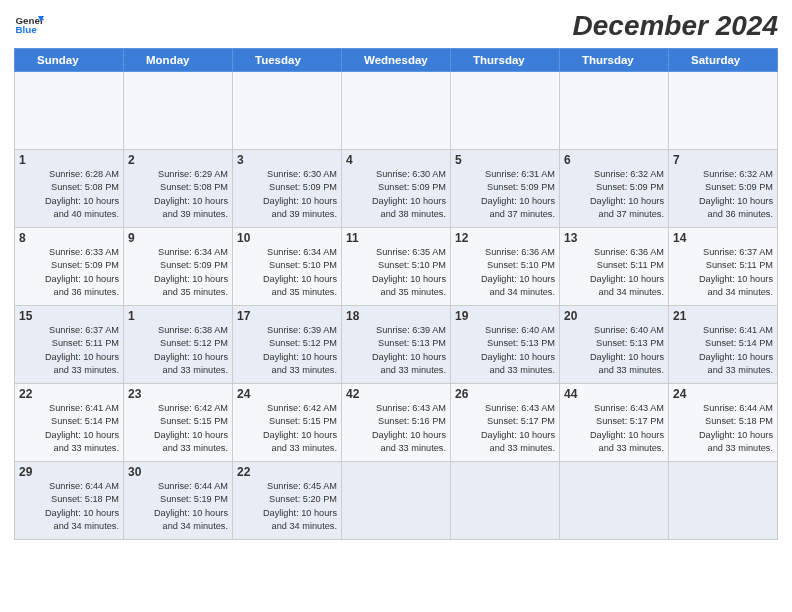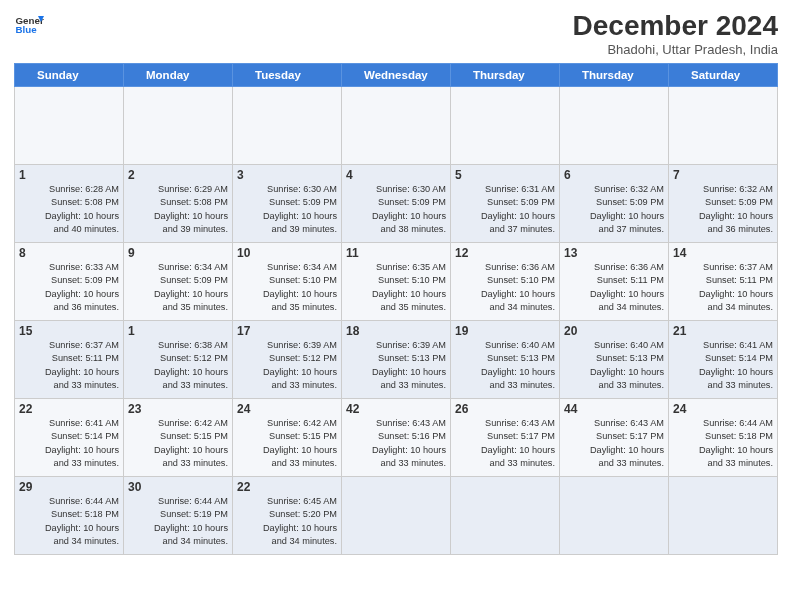--- a/index.html
+++ b/index.html
@@ -31,20 +31,21 @@
       width: 30px;
       height: 30px;
     }
     .title-area {
       text-align: right;
     }
     .main-title {
       font-size: 28px;
       font-weight: bold;
       color: #333;
+      font-style: italic;
     }
     .subtitle {
       font-size: 13px;
       color: #555;
     }
     table {
       width: 100%;
       border-collapse: collapse;
       table-layout: fixed;
     }
@@ -92,21 +93,20 @@
   <div class="header-area">
     <div class="logo">
       <svg class="logo-icon" viewBox="0 0 40 40">
         <text x="2" y="18" font-size="13" font-weight="bold" fill="#333" font-family="Arial">General</text>
         <text x="2" y="30" font-size="13" font-weight="bold" fill="#1a73e8" font-family="Arial">Blue</text>
         <polygon points="32,8 40,8 36,16" fill="#1a73e8"></polygon>
       </svg>
     </div>
     <div class="title-area">
       <div class="main-title">December 2024</div>
-      <div class="subtitle">Bhadohi, Uttar Pradesh, India</div>
     </div>
   </div>
 
   <table>
     <thead>
       <tr>
       <th>Sunday</th>
           <th>Monday</th>
           <th>Tuesday</th>
           <th>Wednesday</th>

